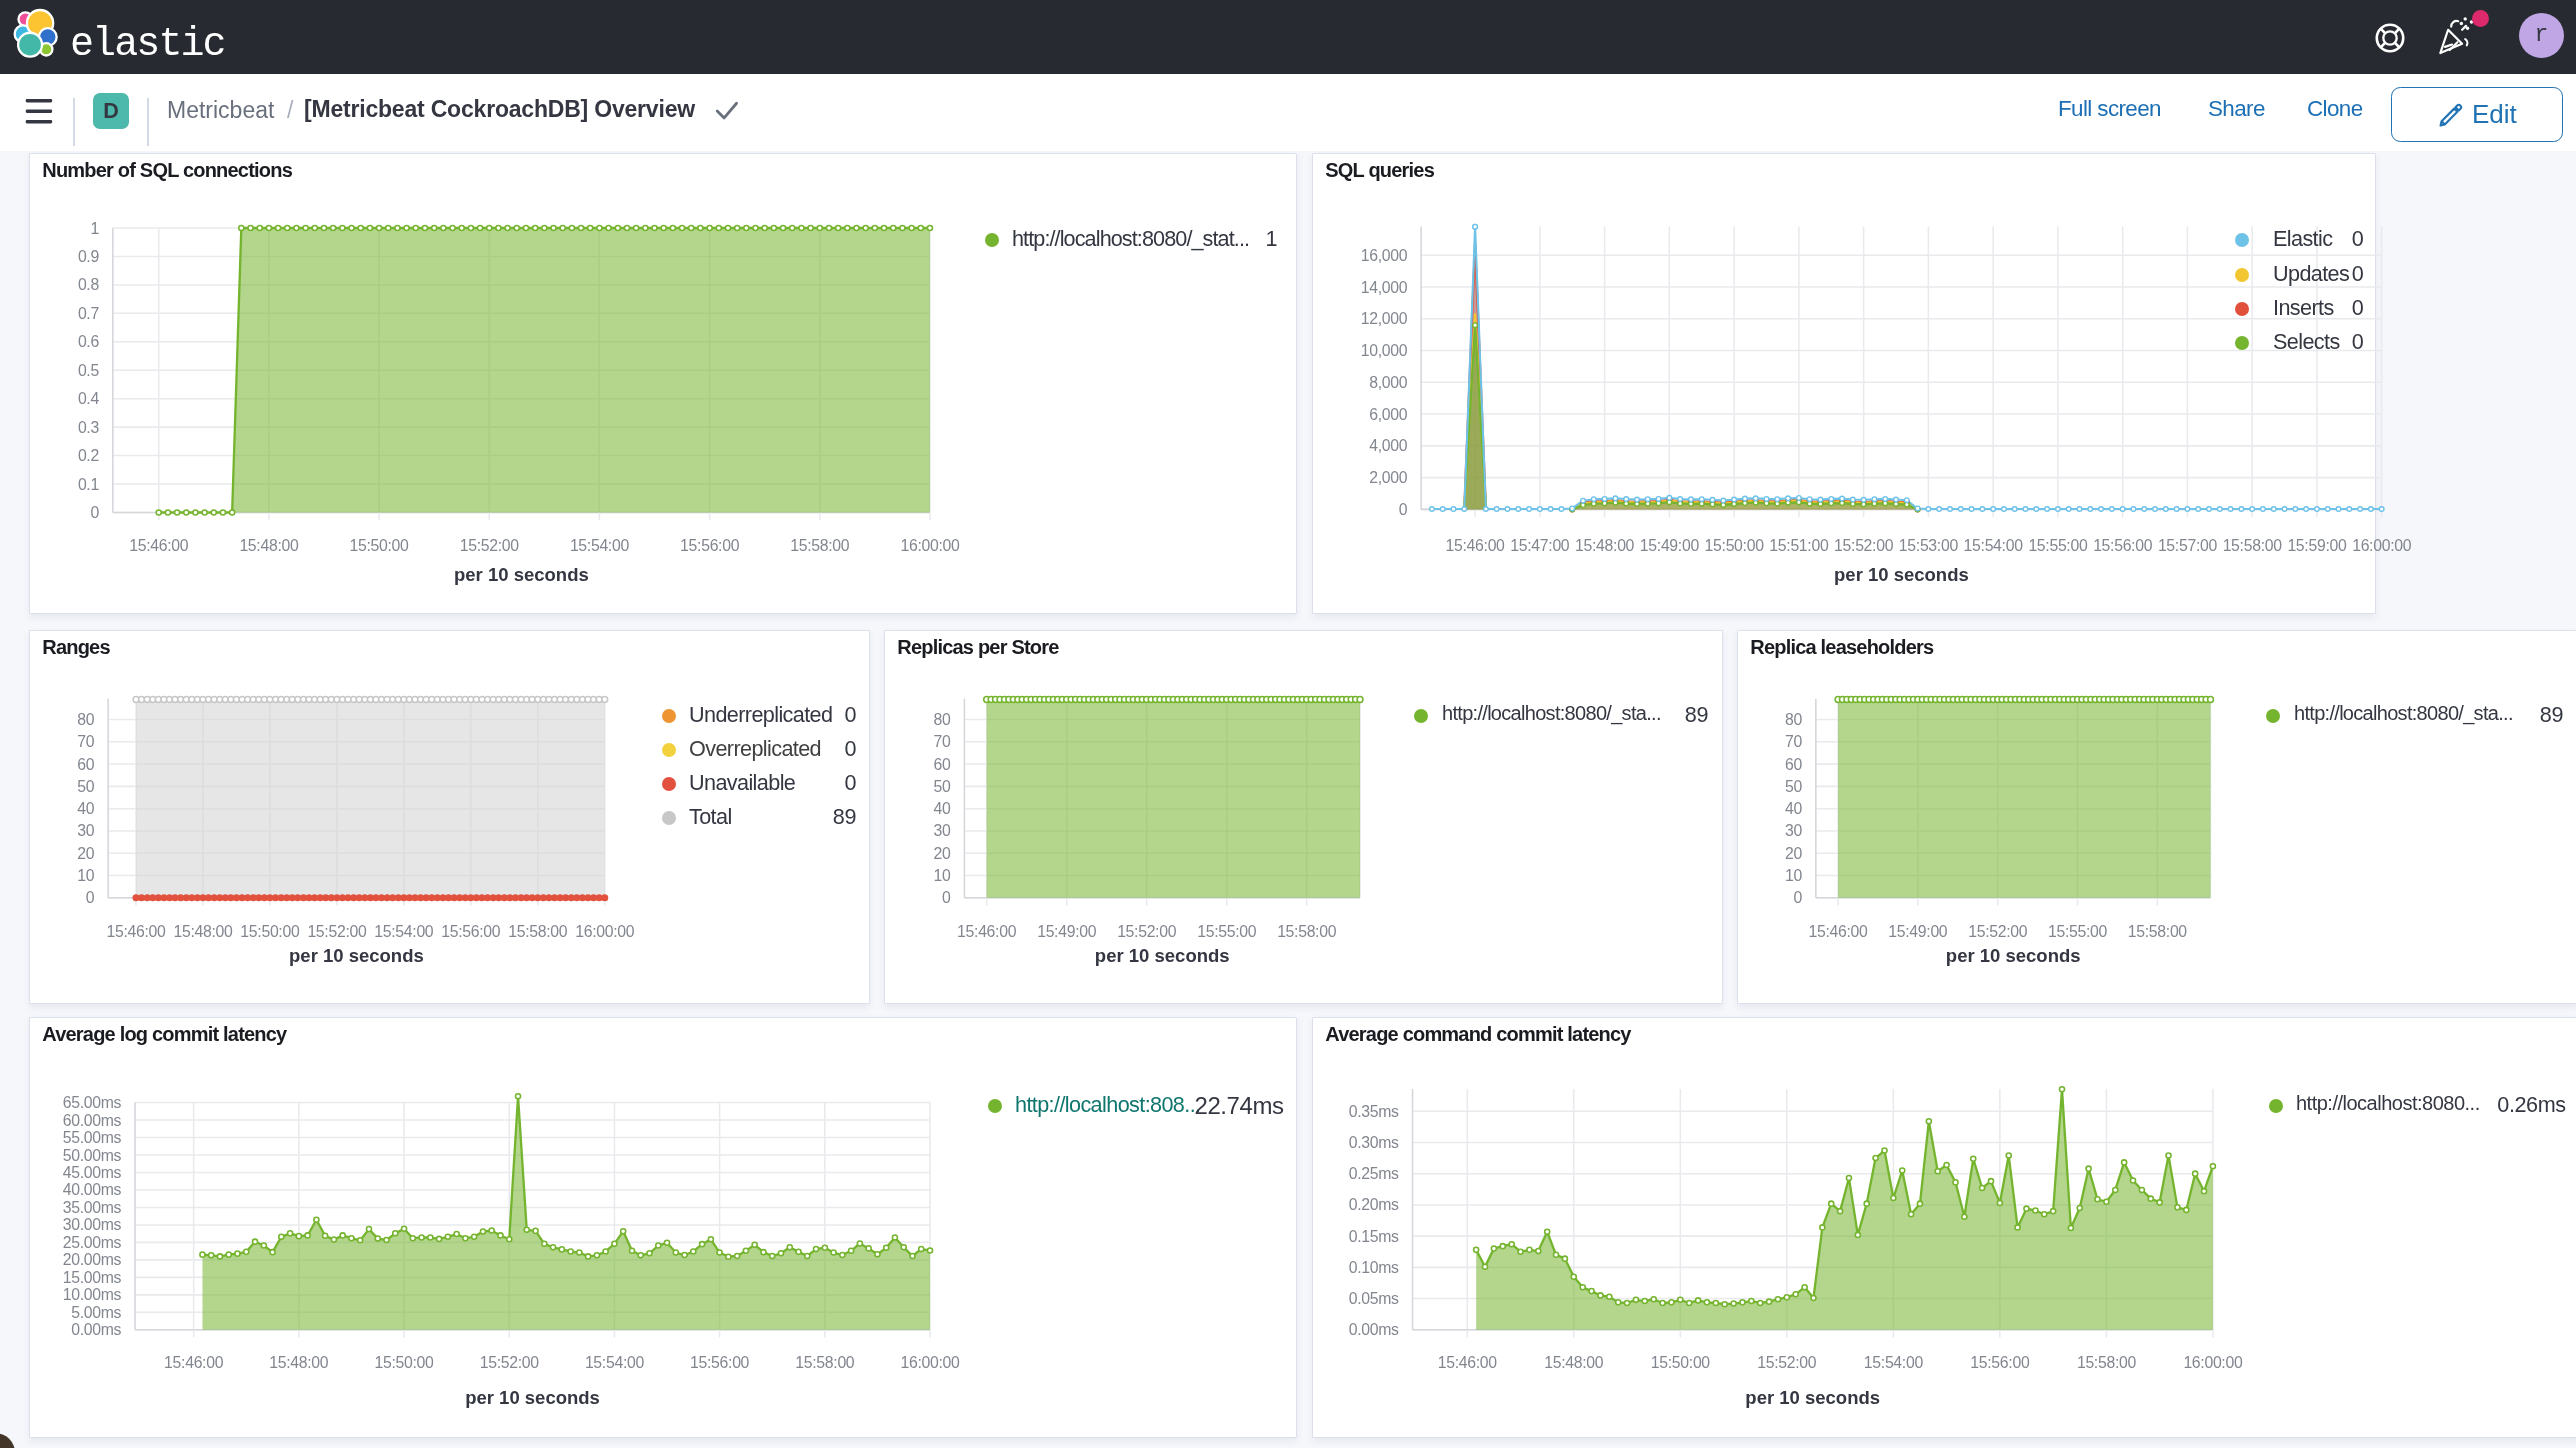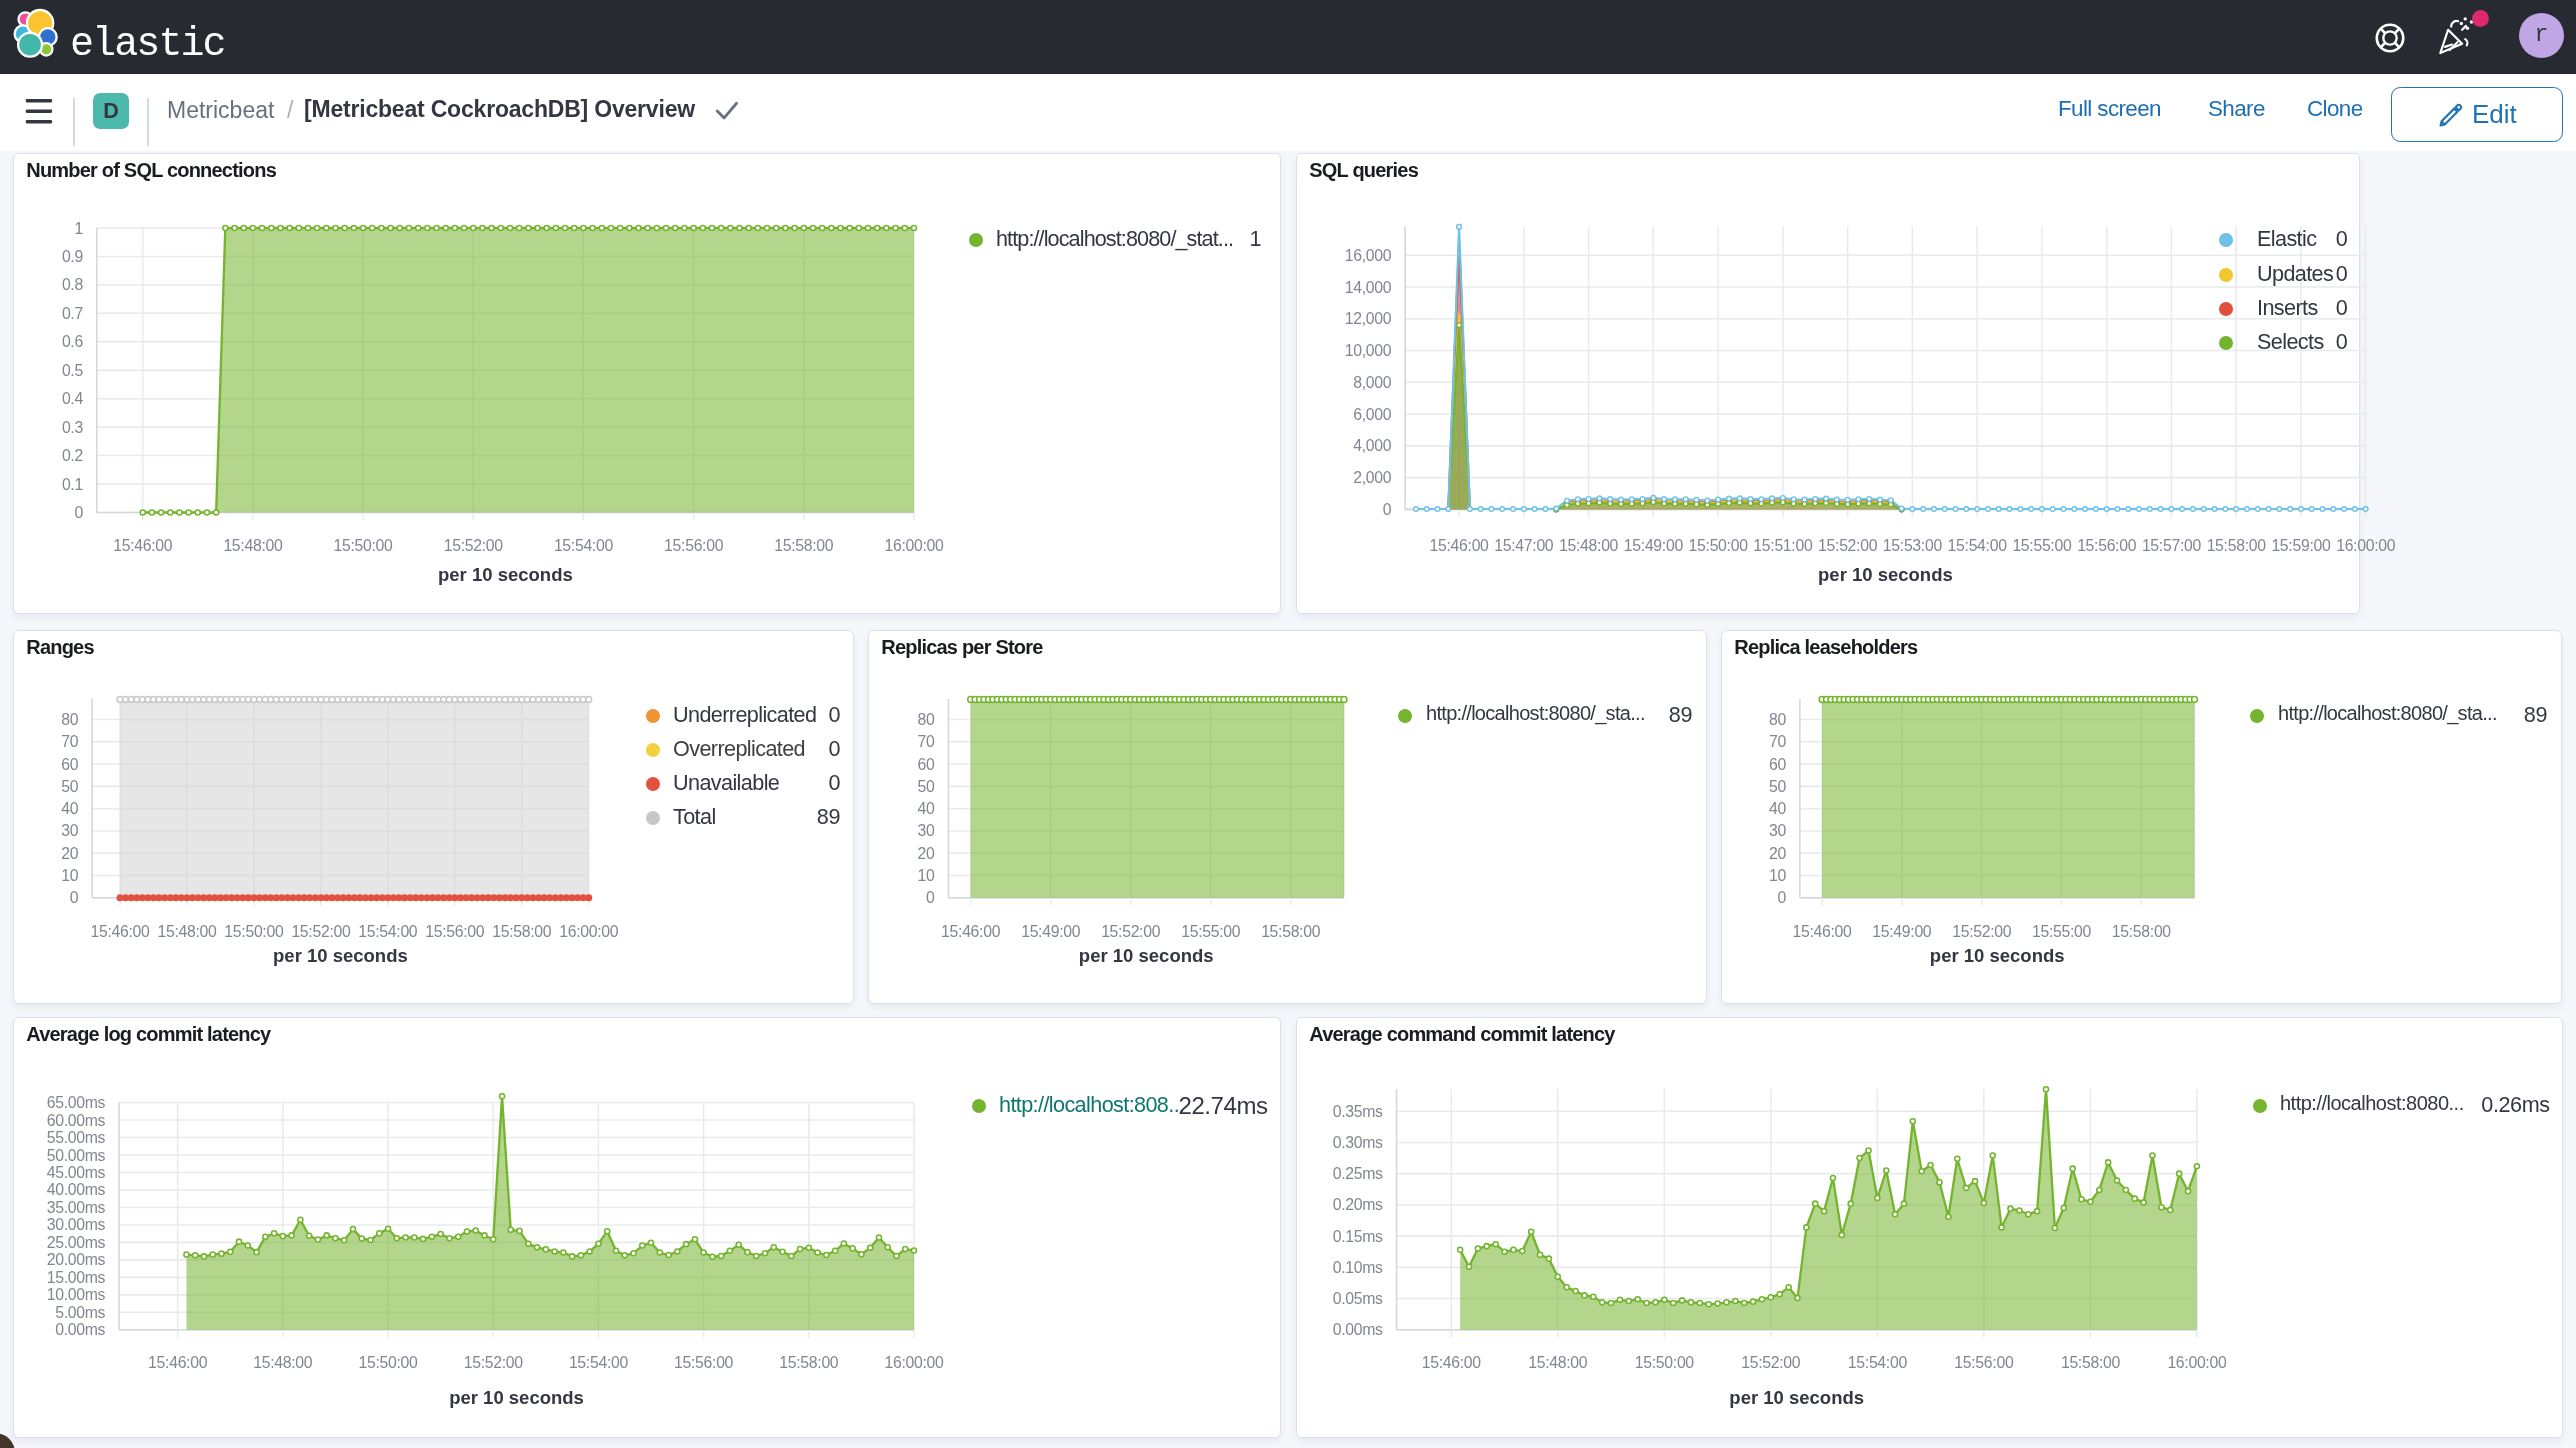--- a/index.html
+++ b/index.html
@@ -1,18 +1,18 @@
 <!DOCTYPE html>
 <html style="font-size:12.3px"><head><meta charset="utf-8"><style>
 * { margin:0; padding:0; box-sizing:border-box; }
 body { width:2576px; height:1448px; font-family:"Liberation Sans",sans-serif; background:#f6f7fb; overflow:hidden; position:relative; }
 .hdr { position:absolute; left:0; top:0; width:2576px; height:74px; background:#272a31;font-family:Liberation Mono, monospace; }
 .nav { position:absolute; left:0; top:74px; width:2576px; height:77px; background:#fff; }
 .content { position:absolute; left:0; top:151px; width:2576px; height:1297px; background:#f6f7fb; }
-.panel { position:absolute; background:#fff; border:1.5px solid #dbe0ea; border-radius:6px; box-shadow:0 3.9px 7.7px rgba(130,140,160,0.12); }
+.panel { position:absolute; background:#fff; border:1.5px solid #dbe0ea; border-radius:1px; box-shadow:0 3.9px 7.7px rgba(130,140,160,0.12);margin-left:16px; }
 .ptitle { position:absolute; left:12.3px; top:5.4px; font-size:20px; letter-spacing:-0.8px; font-weight:bold; color:#1a1c21; }
 .navlink { position:absolute; top:22.4px; font-size:22.4px; letter-spacing:-0.6px; color:#1c6fb5; }
 </style></head><body>
 <div class="hdr">
 <svg width="74" height="74" viewBox="0 0 96 96" style="position:absolute;left:0px;top:0px">
 <g stroke="#fff" stroke-width="3">
 <circle cx="33" cy="25" r="9" fill="#f04e98"></circle>
 <circle cx="30" cy="44" r="11" fill="#3eb8e2"></circle>
 <circle cx="52" cy="30" r="17" fill="#fdc431"></circle>
 <circle cx="62" cy="48" r="11.5" fill="#3070cd"></circle>

